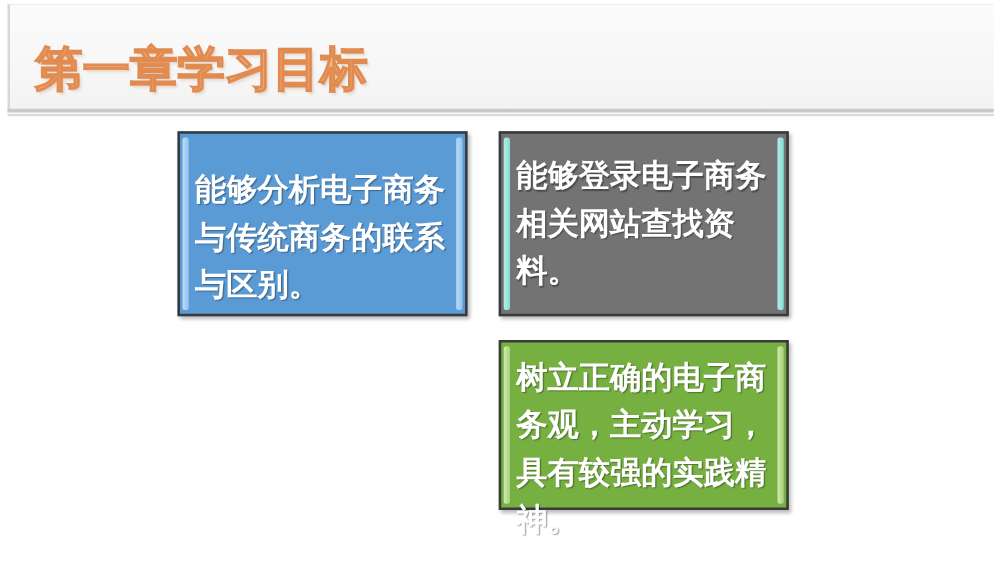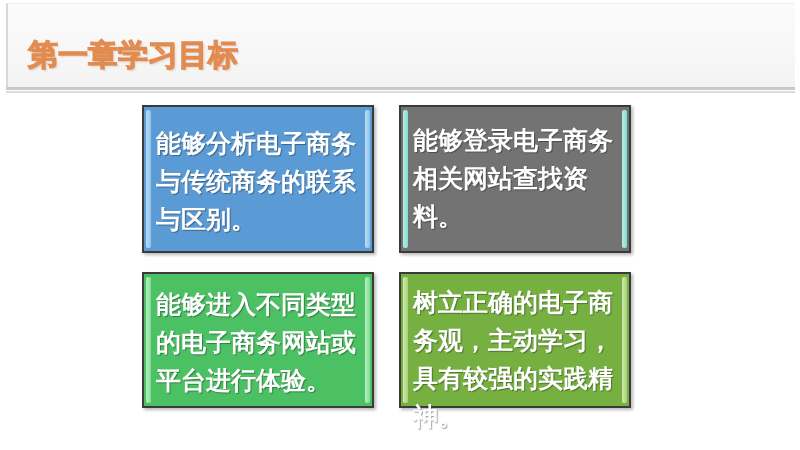--- a/index.html
+++ b/index.html
@@ -47,21 +47,21 @@
     top: 91px;
     width: 789px;
     height: 2px;
     background: #dcdcdc;
   }
 
   #header-title {
     position: absolute;
     left: 28px;
     top: 38px;
-    font-size: 30px;
+    font-size: 38px;
     font-weight: bold;
     letter-spacing: 0px;
     line-height: 34px;
     color: #f0b98a;
     -webkit-text-stroke: 1.1px #e28b50;
     text-shadow:
        1px 1px 0 rgba(190,120,70,0.28),
        2px 2px 2px rgba(180,120,80,0.20);
     white-space: nowrap;
   }
@@ -127,21 +127,21 @@
 
   #obj-box-3 { background: #4cc164; }
   #obj-box-3 .edge-light-left,
   #obj-box-3 .edge-light-right { background: linear-gradient(90deg,#b7edc1,#84dd97); }
 
   #obj-box-4 { background: #76b041; }
   #obj-box-4 .edge-light-left,
   #obj-box-4 .edge-light-right { background: linear-gradient(90deg,#d2e9b2,#a5d179); }
 
   
-  #obj-box-1 .obj-inner { justify-content: center; padding-top: 9px; }
+  #obj-box-1 .obj-inner { justify-content: flex-end; padding-top: 9px; }
   #obj-box-3 .obj-inner { justify-content: flex-start; padding-top: 12px; }
   #obj-box-4 .obj-inner { justify-content: flex-start; padding-top: 10px; font-family: Liberation Serif, serif; }
 </style>
 </head>
 <body>
 
 <div id="slide">
 
   <div id="header-banner"></div>
   <div id="header-rule-outer"></div>
@@ -158,27 +158,20 @@
   </div>
 
   <div class="obj-box" id="obj-box-2">
     <span class="edge-light-left"></span>
     <span class="edge-light-right"></span>
     <div class="obj-inner">
       <div class="obj-text">能够登录电子商务相关网站查找资料。</div>
     </div>
   </div>
 
-  <div class="obj-box" id="obj-box-3">
-    <span class="edge-light-left"></span>
-    <span class="edge-light-right"></span>
-    <div class="obj-inner">
-      <div class="obj-text">能够进入不同类型的电子商务网站或平台进行体验。</div>
-    </div>
-  </div>
 
   <div class="obj-box" id="obj-box-4">
     <span class="edge-light-left"></span>
     <span class="edge-light-right"></span>
     <div class="obj-inner">
       <div class="obj-text">树立正确的电子商务观，主动学习，具有较强的实践精神。</div>
     </div>
   </div>
 
 </div>

